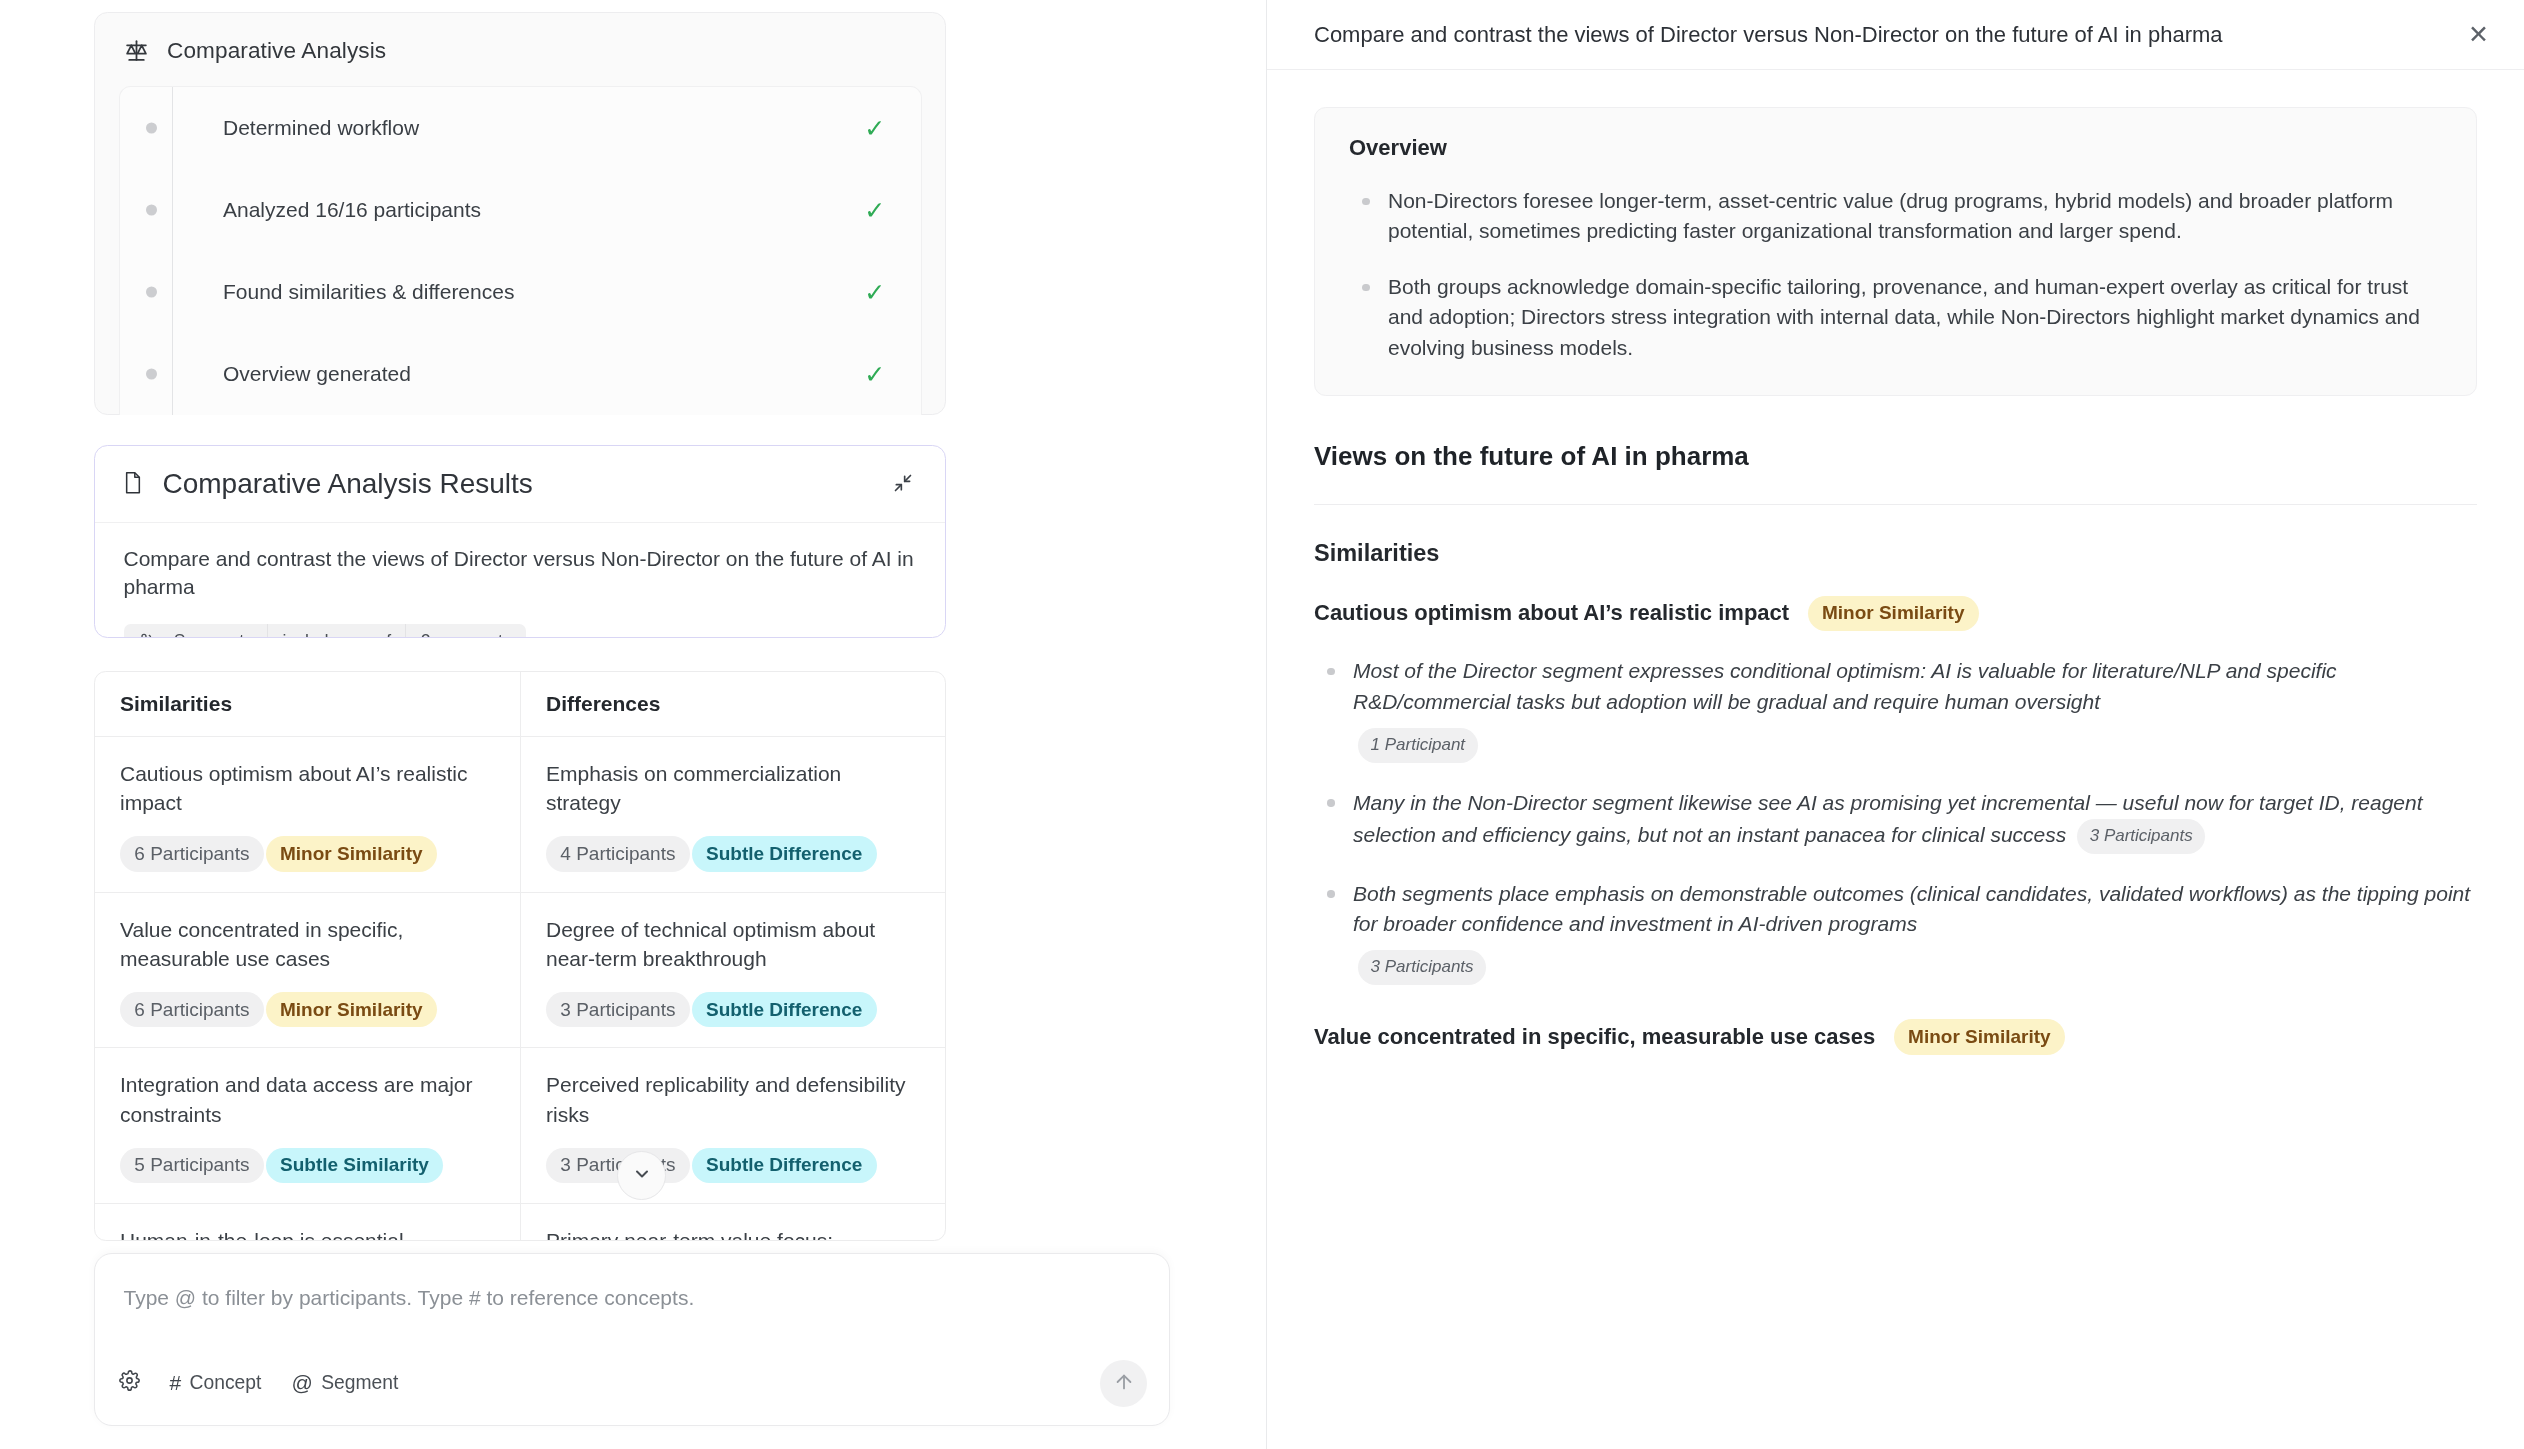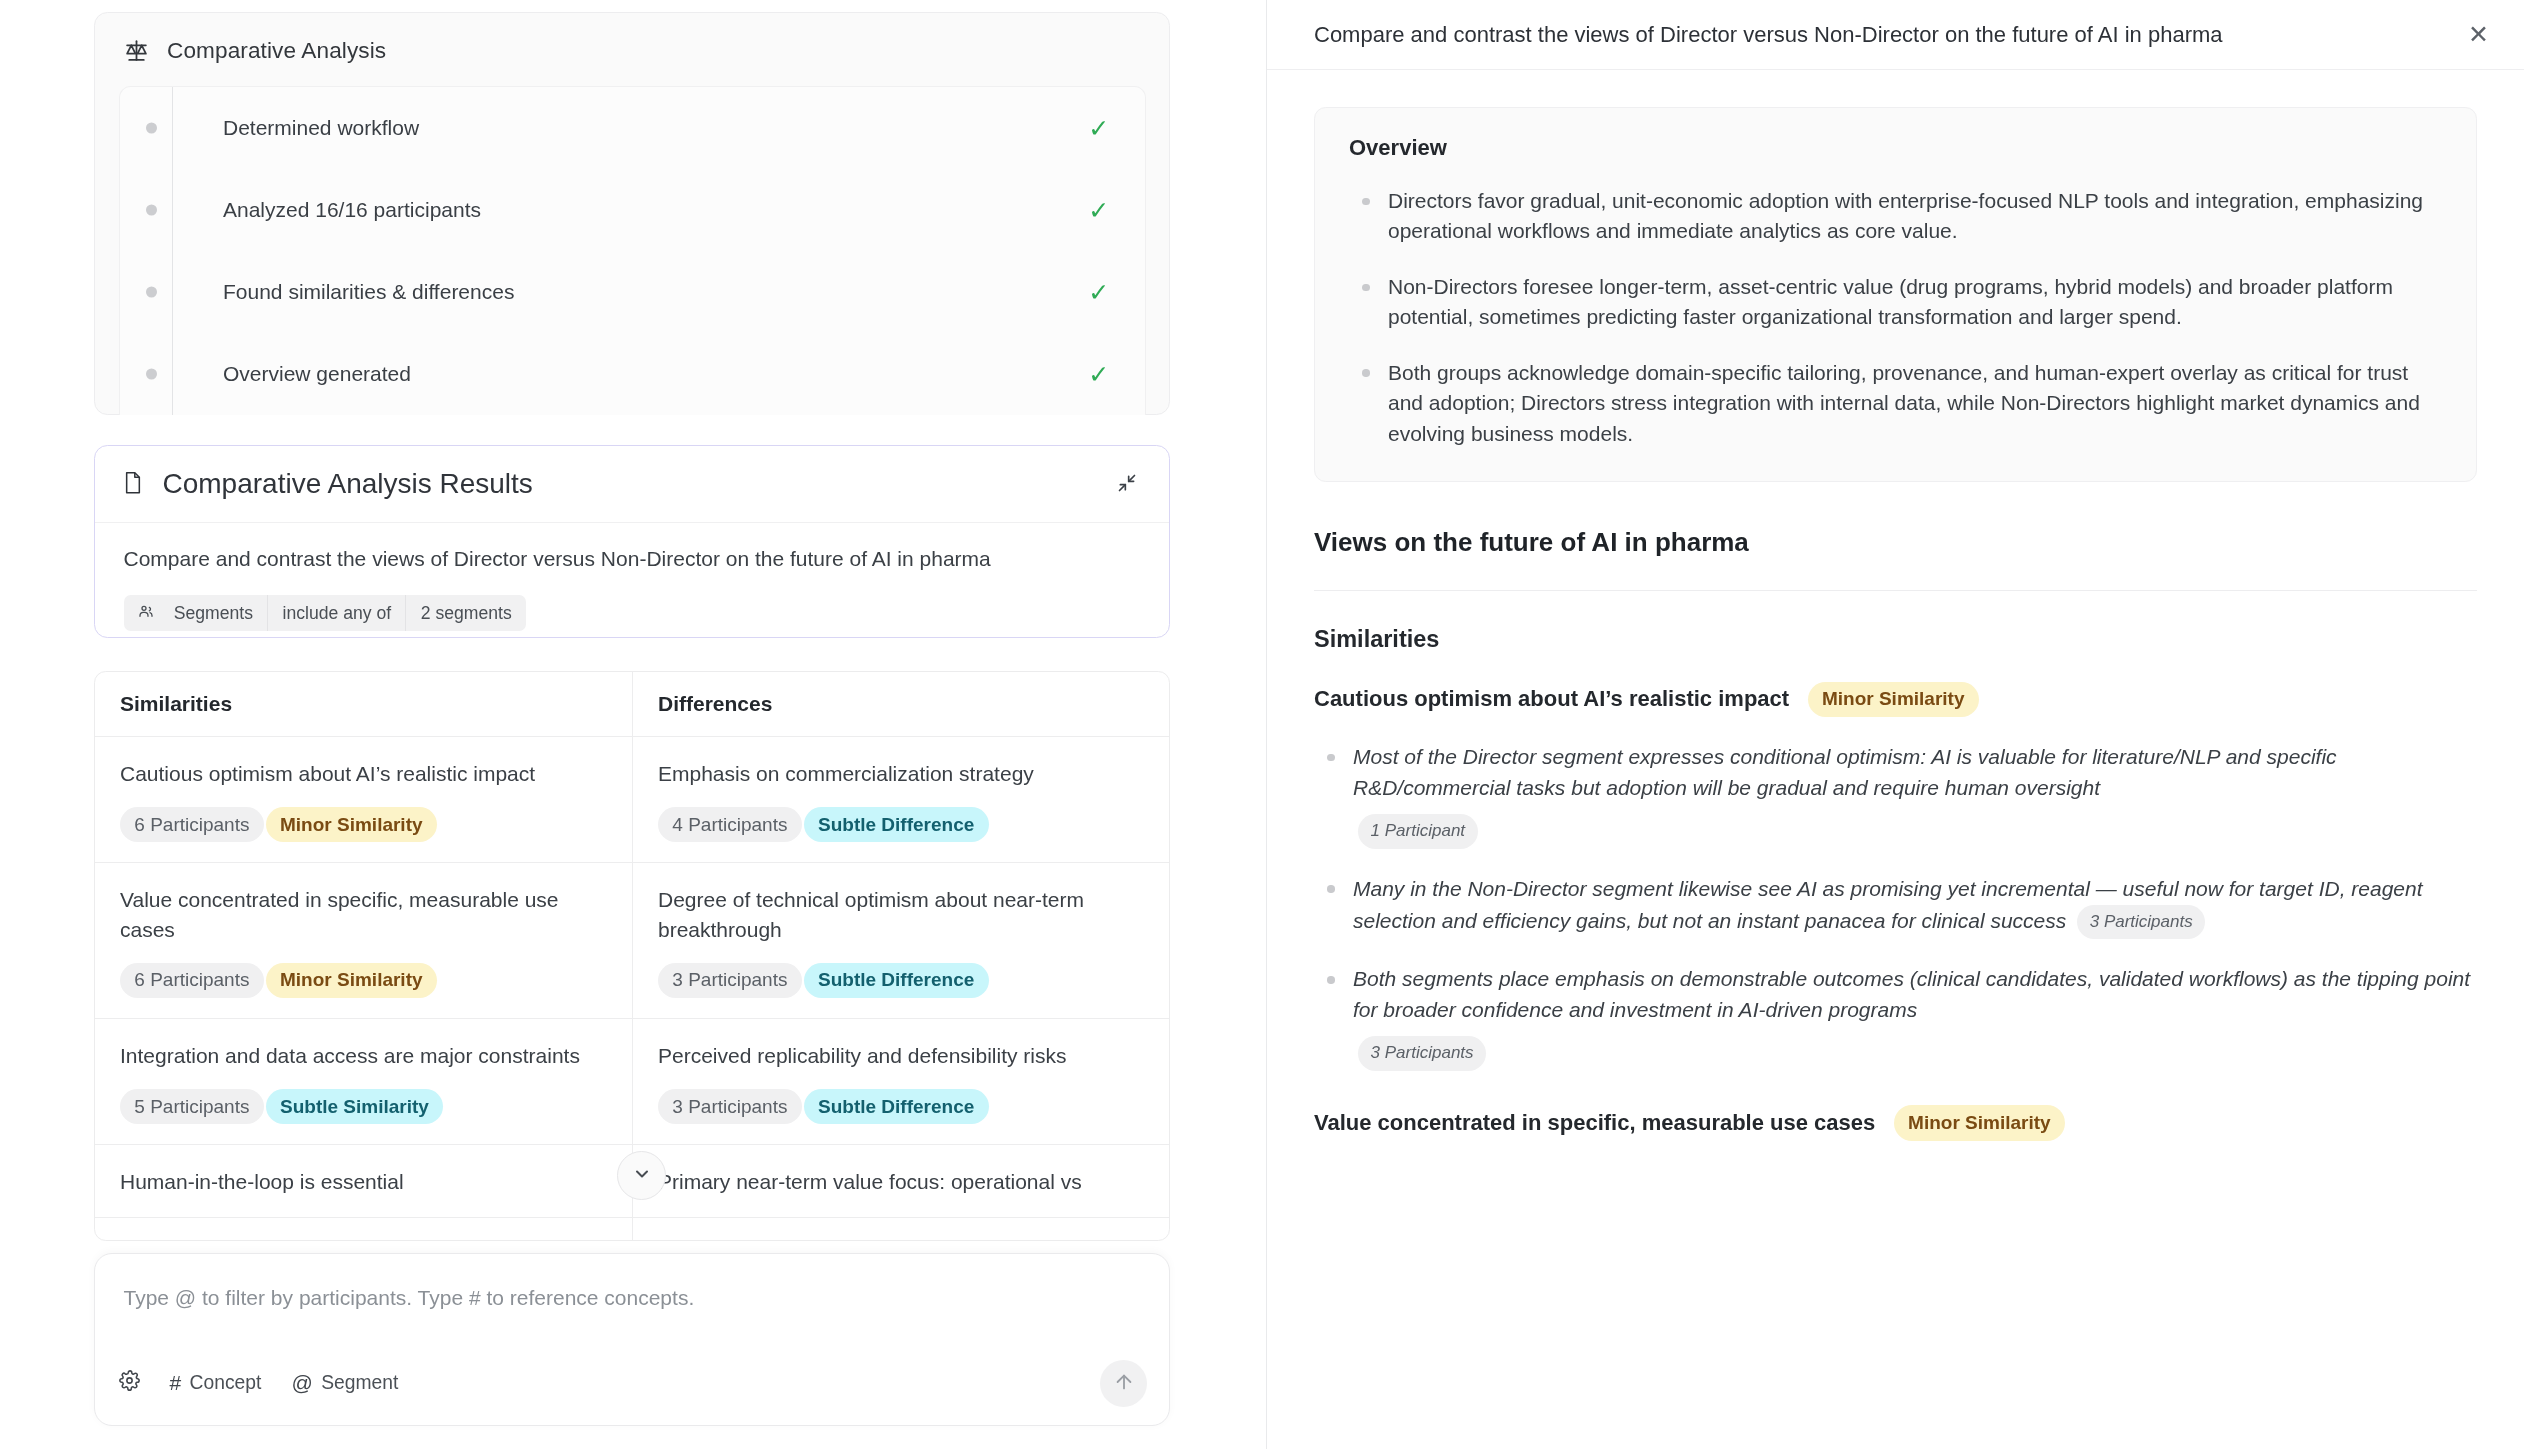--- a/index.html
+++ b/index.html
@@ -18,21 +18,21 @@
     background: #ffffff;
     position: relative;
     overflow: hidden;
     border-right: 1.7px solid #e9eaec;
   }
   .left-scroll { position: absolute; inset: 0; padding: 0 0 0 0; }
 
   .card {
     position: absolute;
     left: 94px;
-    width: 1076px;
+    width: 852px;
     background: #fafafa;
     border: 1.7px solid #ededef;
     border-radius: 13.4px;
   }
 
   
   #workflow-card { top: 11.7px; height: 403px; background: #fafafa; }
   .card-head {
     display: flex; align-items: center; gap: 18.5px;
     padding: 25px 28.5px 22px 28.5px;
@@ -446,21 +446,20 @@
     <div class="rp-header">
       <span class="h-title">Compare and contrast the views of Director versus Non-Director on the future of AI in pharma</span>
       <span class="rp-close">✕</span>
     </div>
 
     <div class="rp-body">
 
       <div class="overview-card">
         <h3>Overview</h3>
         <ul class="ov-list">
-          <li>Directors favor gradual, unit-economic adoption with enterprise-focused NLP tools and integration, emphasizing operational workflows and immediate analytics as core value.</li>
           <li>Non-Directors foresee longer-term, asset-centric value (drug programs, hybrid models) and broader platform potential, sometimes predicting faster organizational transformation and larger spend.</li>
           <li>Both groups acknowledge domain-specific tailoring, provenance, and human-expert overlay as critical for trust and adoption; Directors stress integration with internal data, while Non-Directors highlight market dynamics and evolving business models.</li>
         </ul>
       </div>
 
       <div class="section-title">Views on the future of AI in pharma</div>
 
       <div class="sub-title">Similarities</div>
 
       <div>

